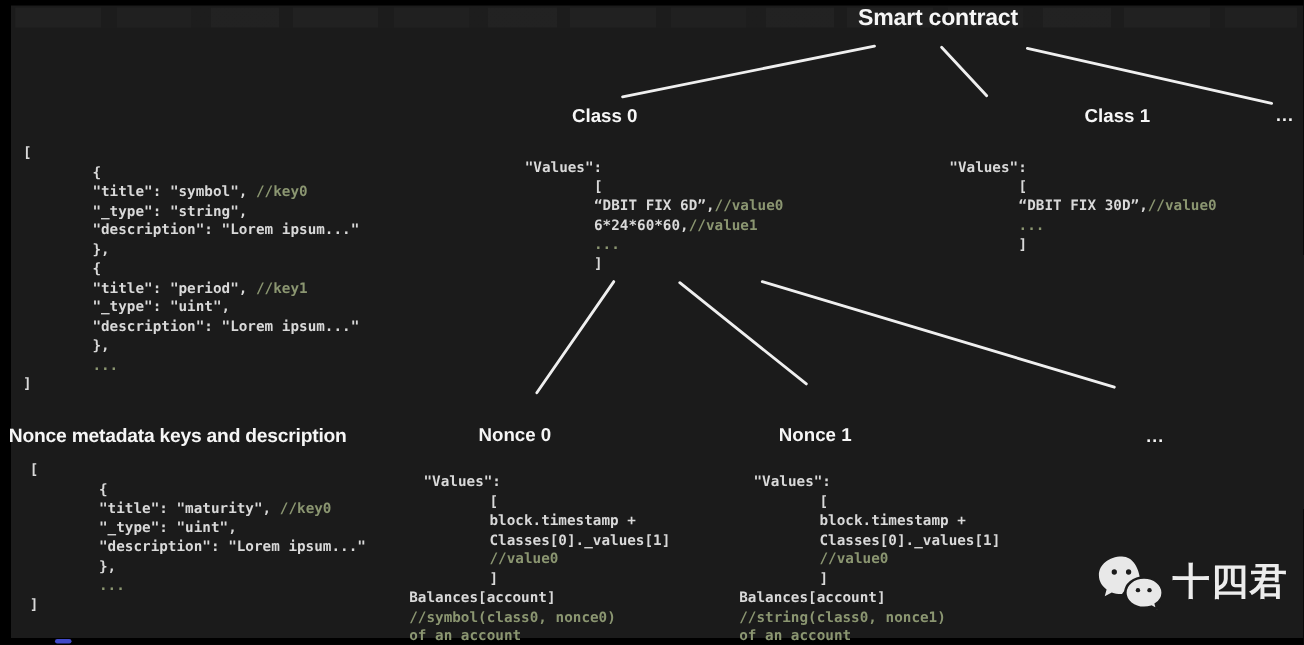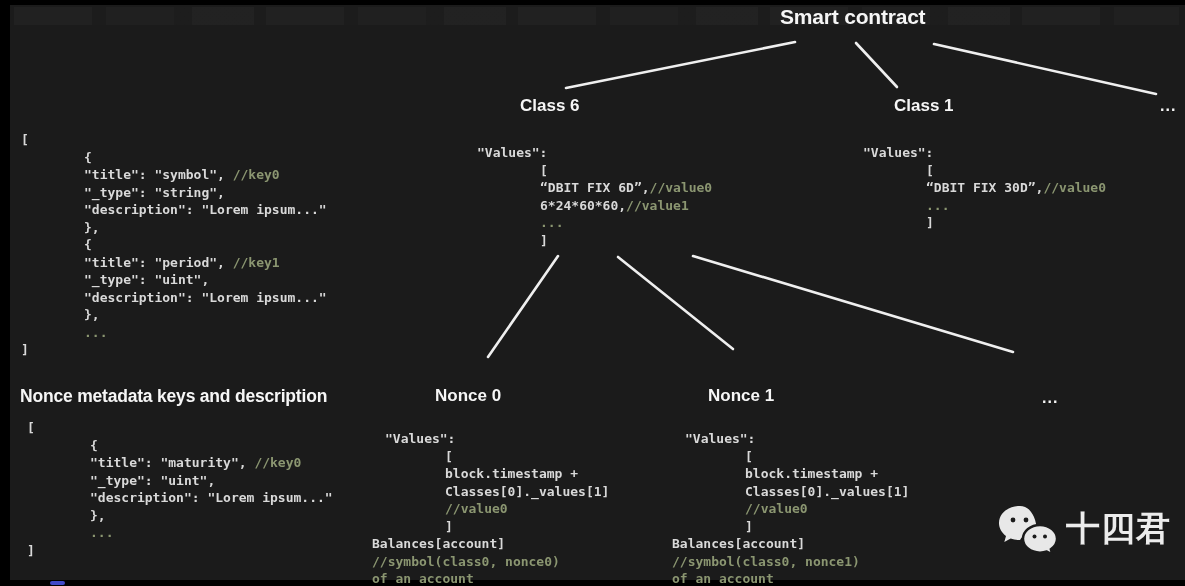--- a/index.html
+++ b/index.html
@@ -58,42 +58,42 @@
       <div class="cl ind2"><span class="ct">},</span></div>
       <div class="cl ind2"><span class="ct">{</span></div>
       <div class="cl ind2"><span class="ct">"title": "period", </span><span class="cc">//key1</span></div>
       <div class="cl ind2"><span class="ct">"_type": "uint",</span></div>
       <div class="cl ind2"><span class="ct">"description": "Lorem ipsum..."</span></div>
       <div class="cl ind2"><span class="ct">},</span></div>
       <div class="cl ind2"><span class="cc">...</span></div>
       <div class="cl ind0"><span class="ct">]</span></div>
     </div>
 
-  <div class="node-label" style="left:520px;top:96px;">Class 6</div>
+  <div class="node-label" style="left:520px;top:96px;">Class 0</div>
   <div class="codeblock" style="left:477px;top:144px;">
       <div class="cl ind0"><span class="ct">"Values":</span></div>
       <div class="cl ind2"><span class="ct">[</span></div>
       <div class="cl ind2"><span class="ct">“DBIT FIX 6D”,</span><span class="cc">//value0</span></div>
       <div class="cl ind2"><span class="ct">6*24*60*60,</span><span class="cc">//value1</span></div>
       <div class="cl ind2"><span class="cc">...</span></div>
       <div class="cl ind2"><span class="ct">]</span></div>
     </div>
 
-  <div class="node-label" style="left:894px;top:96px;">Class 1</div>
+  <div class="node-label" style="left:986px;top:96px;">Class 1</div>
   <div class="codeblock" style="left:863px;top:144px;">
       <div class="cl ind0"><span class="ct">"Values":</span></div>
       <div class="cl ind2"><span class="ct">[</span></div>
       <div class="cl ind2"><span class="ct">“DBIT FIX 30D”,</span><span class="cc">//value0</span></div>
       <div class="cl ind2"><span class="cc">...</span></div>
       <div class="cl ind2"><span class="ct">]</span></div>
     </div>
 
   <div class="ellipsis" style="left:1160px;top:97px;">...</div>
 
-  <div class="section-heading" style="left:20px;top:386px;">Nonce metadata keys and description</div>
+  <div class="section-heading" style="left:8px;top:386px;">Nonce metadata keys and description</div>
   <div class="codeblock" style="left:27px;top:419px;">
       <div class="cl ind0"><span class="ct">[</span></div>
       <div class="cl ind2"><span class="ct">{</span></div>
       <div class="cl ind2"><span class="ct">"title": "maturity", </span><span class="cc">//key0</span></div>
       <div class="cl ind2"><span class="ct">"_type": "uint",</span></div>
       <div class="cl ind2"><span class="ct">"description": "Lorem ipsum..."</span></div>
       <div class="cl ind2"><span class="ct">},</span></div>
       <div class="cl ind2"><span class="cc">...</span></div>
       <div class="cl ind0"><span class="ct">]</span></div>
     </div>
@@ -113,21 +113,21 @@
 
   <div class="node-label" style="left:708px;top:386px;">Nonce 1</div>
   <div class="codeblock" style="left:672px;top:430px;">
       <div class="cl ind1"><span class="ct">"Values":</span></div>
       <div class="cl ind3"><span class="ct">[</span></div>
       <div class="cl ind3"><span class="ct">block.timestamp +</span></div>
       <div class="cl ind3"><span class="ct">Classes[0]._values[1]</span></div>
       <div class="cl ind3"><span class="cc">//value0</span></div>
       <div class="cl ind3"><span class="ct">]</span></div>
       <div class="cl ind0"><span class="ct">Balances[account]</span></div>
-      <div class="cl ind0"><span class="cc">//symbol(class0, nonce1)</span></div>
+      <div class="cl ind0"><span class="cc">//string(class0, nonce1)</span></div>
       <div class="cl ind0"><span class="cc">of an account</span></div>
     </div>
 
   <div class="ellipsis" style="left:1042px;top:389px;">...</div>
 
   <div class="watermark">
     <svg width="60" height="50" viewBox="0 0 60 50">
       <path d="M22 2 C10 2 1 9.5 1 19 c0 5.2 2.7 9.8 7 12.9 L6.3 38 l6.4-3.4 c2.9 1 6.1 1.5 9.3 1.4 4-7 12-9 17-7.5 C38.5 12 31.5 2 22 2 Z" fill="#e8e8e8"></path>
       <circle cx="15" cy="16" r="2.4" fill="#1b1b1b"></circle>
       <circle cx="28" cy="16" r="2.4" fill="#1b1b1b"></circle>

